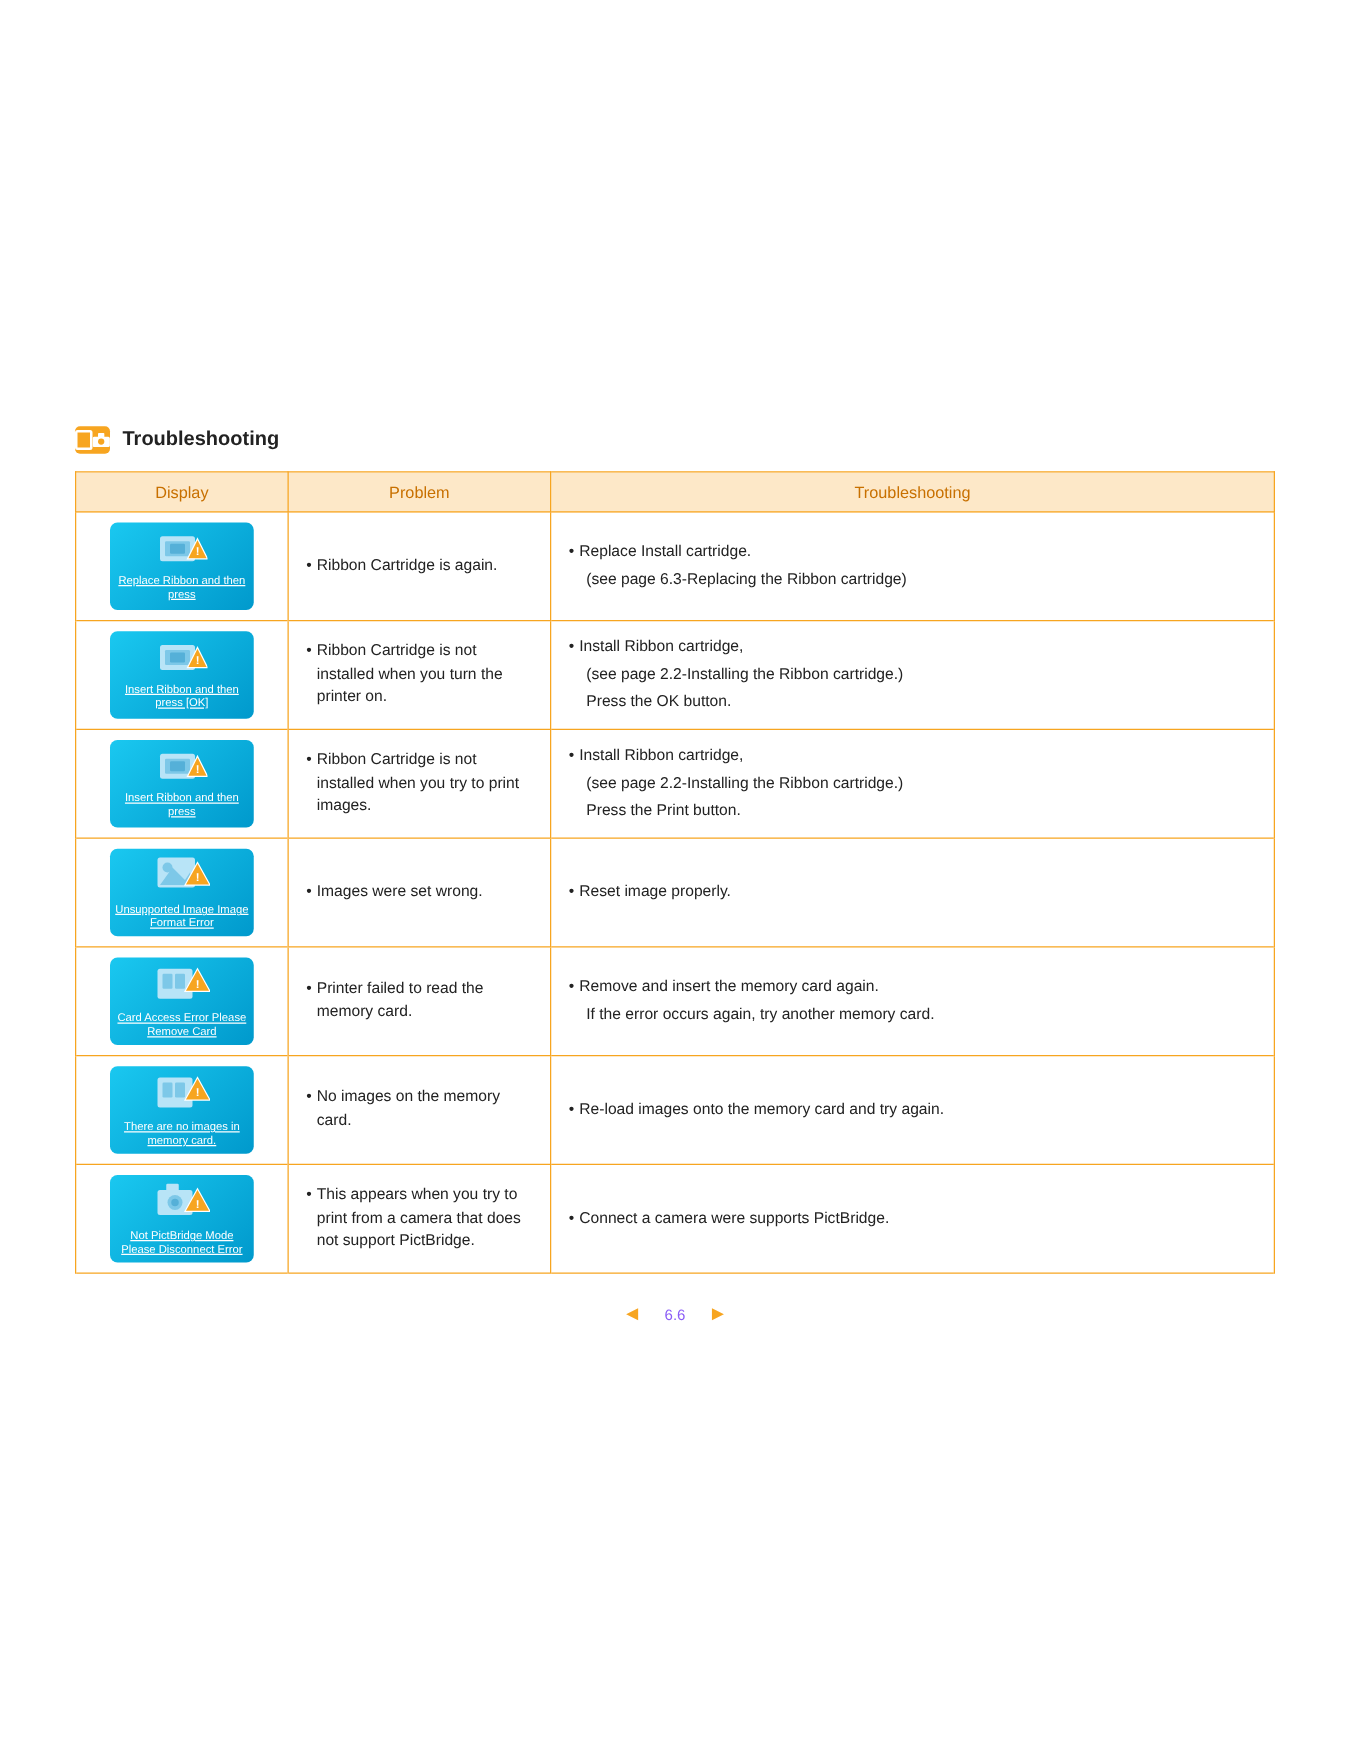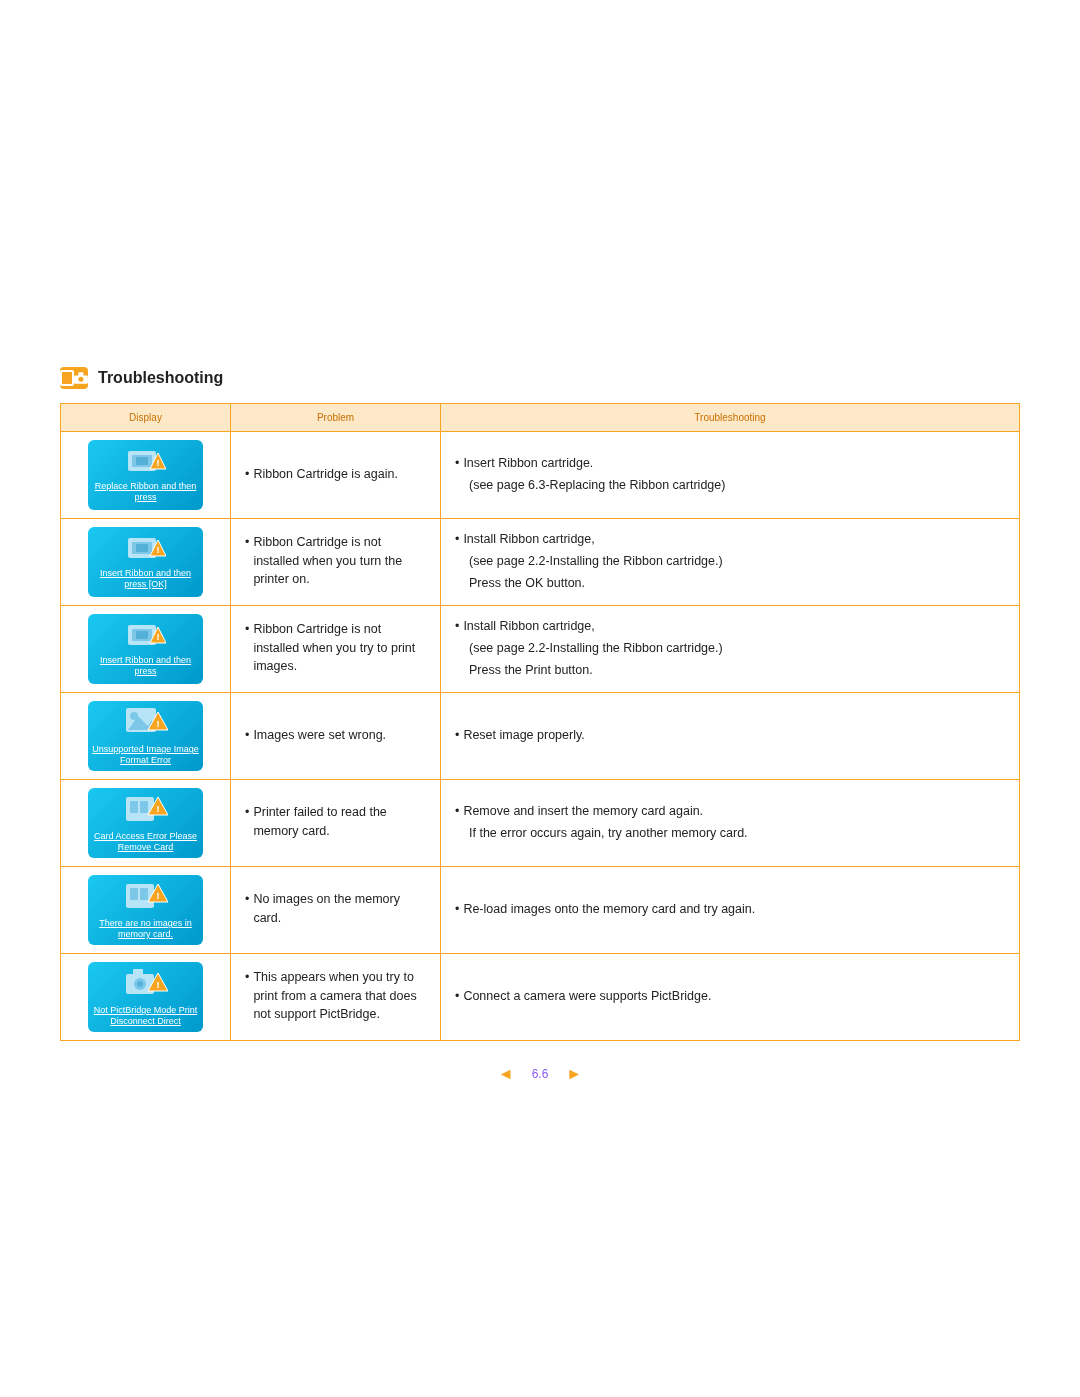--- a/index.html
+++ b/index.html
@@ -6,21 +6,21 @@
     body {
       width: 1080px;
       min-height: 1397px;
       background: #fff;
       font-family: Arial, sans-serif;
       font-size: 13px;
       color: #222;
     }
 
     .page-container {
-      padding: 47px 60px 60px 60px;
+      padding: 21px 60px 60px 60px;
     }
 
     .top-spacer {
       height: 320px;
     }
 
     .section-title {
       display: flex;
       align-items: center;
       gap: 10px;
@@ -55,21 +55,21 @@
 
     .trouble-table {
       width: 100%;
       border-collapse: collapse;
       border: 1.5px solid #f7a520;
     }
 
     .trouble-table thead tr th {
       background: #fde8c8;
       color: #c87000;
-      font-size: 10px;
+      font-size: 13px;
       font-weight: normal;
       padding: 8px 12px;
       text-align: center;
       border: 1px solid #f7a520;
     }
 
     .trouble-table tbody tr {
       border-bottom: 1.5px solid #f7a520;
     }
 
@@ -212,21 +212,21 @@
           </td>
           <td class="problem-col">
             <div class="bullet-item">
               <span class="bullet">•</span>
               <span>Ribbon Cartridge is again.</span>
             </div>
           </td>
           <td class="troubleshoot-col">
             <div class="bullet-item">
               <span class="bullet">•</span>
-              <span>Insert Ribbon cartridge.</span>
+              <span>Replace Install cartridge.</span>
             </div>
             <div class="bullet-item" style="padding-left: 14px; text-align: right;">
               <span>(see page 6.3-Replacing the Ribbon cartridge)</span>
             </div>
           </td>
         </tr>
         <tr>
           <td>
             <div class="display-cell">
               <div class="display-img">
@@ -410,21 +410,21 @@
 
           <rect x="2" y="7" width="28" height="20" rx="2" fill="#b8e4f7"></rect>
           <rect x="9" y="2" width="10" height="7" rx="1" fill="#b8e4f7"></rect>
           <circle cx="16" cy="17" r="6" fill="#7dc8e8"></circle>
           <circle cx="16" cy="17" r="3" fill="#55b0d8"></circle>
 
           <polygon points="34,6 44,24 24,24" fill="#f7a520" stroke="#fff" stroke-width="1"></polygon>
           <text x="34" y="21" text-anchor="middle" font-size="9" font-weight="bold" fill="#fff">!</text>
         </svg>
       </div>
-    <div class="display-label">Not PictBridge Mode Print Disconnect Direct</div>
+    <div class="display-label">Not PictBridge Mode Please Disconnect Error</div>
               </div>
             </div>
           </td>
           <td class="problem-col">
             <div class="bullet-item">
               <span class="bullet">•</span>
               <span>This appears when you try to print from a camera that does not support PictBridge.</span>
             </div>
           </td>
           <td class="troubleshoot-col">

